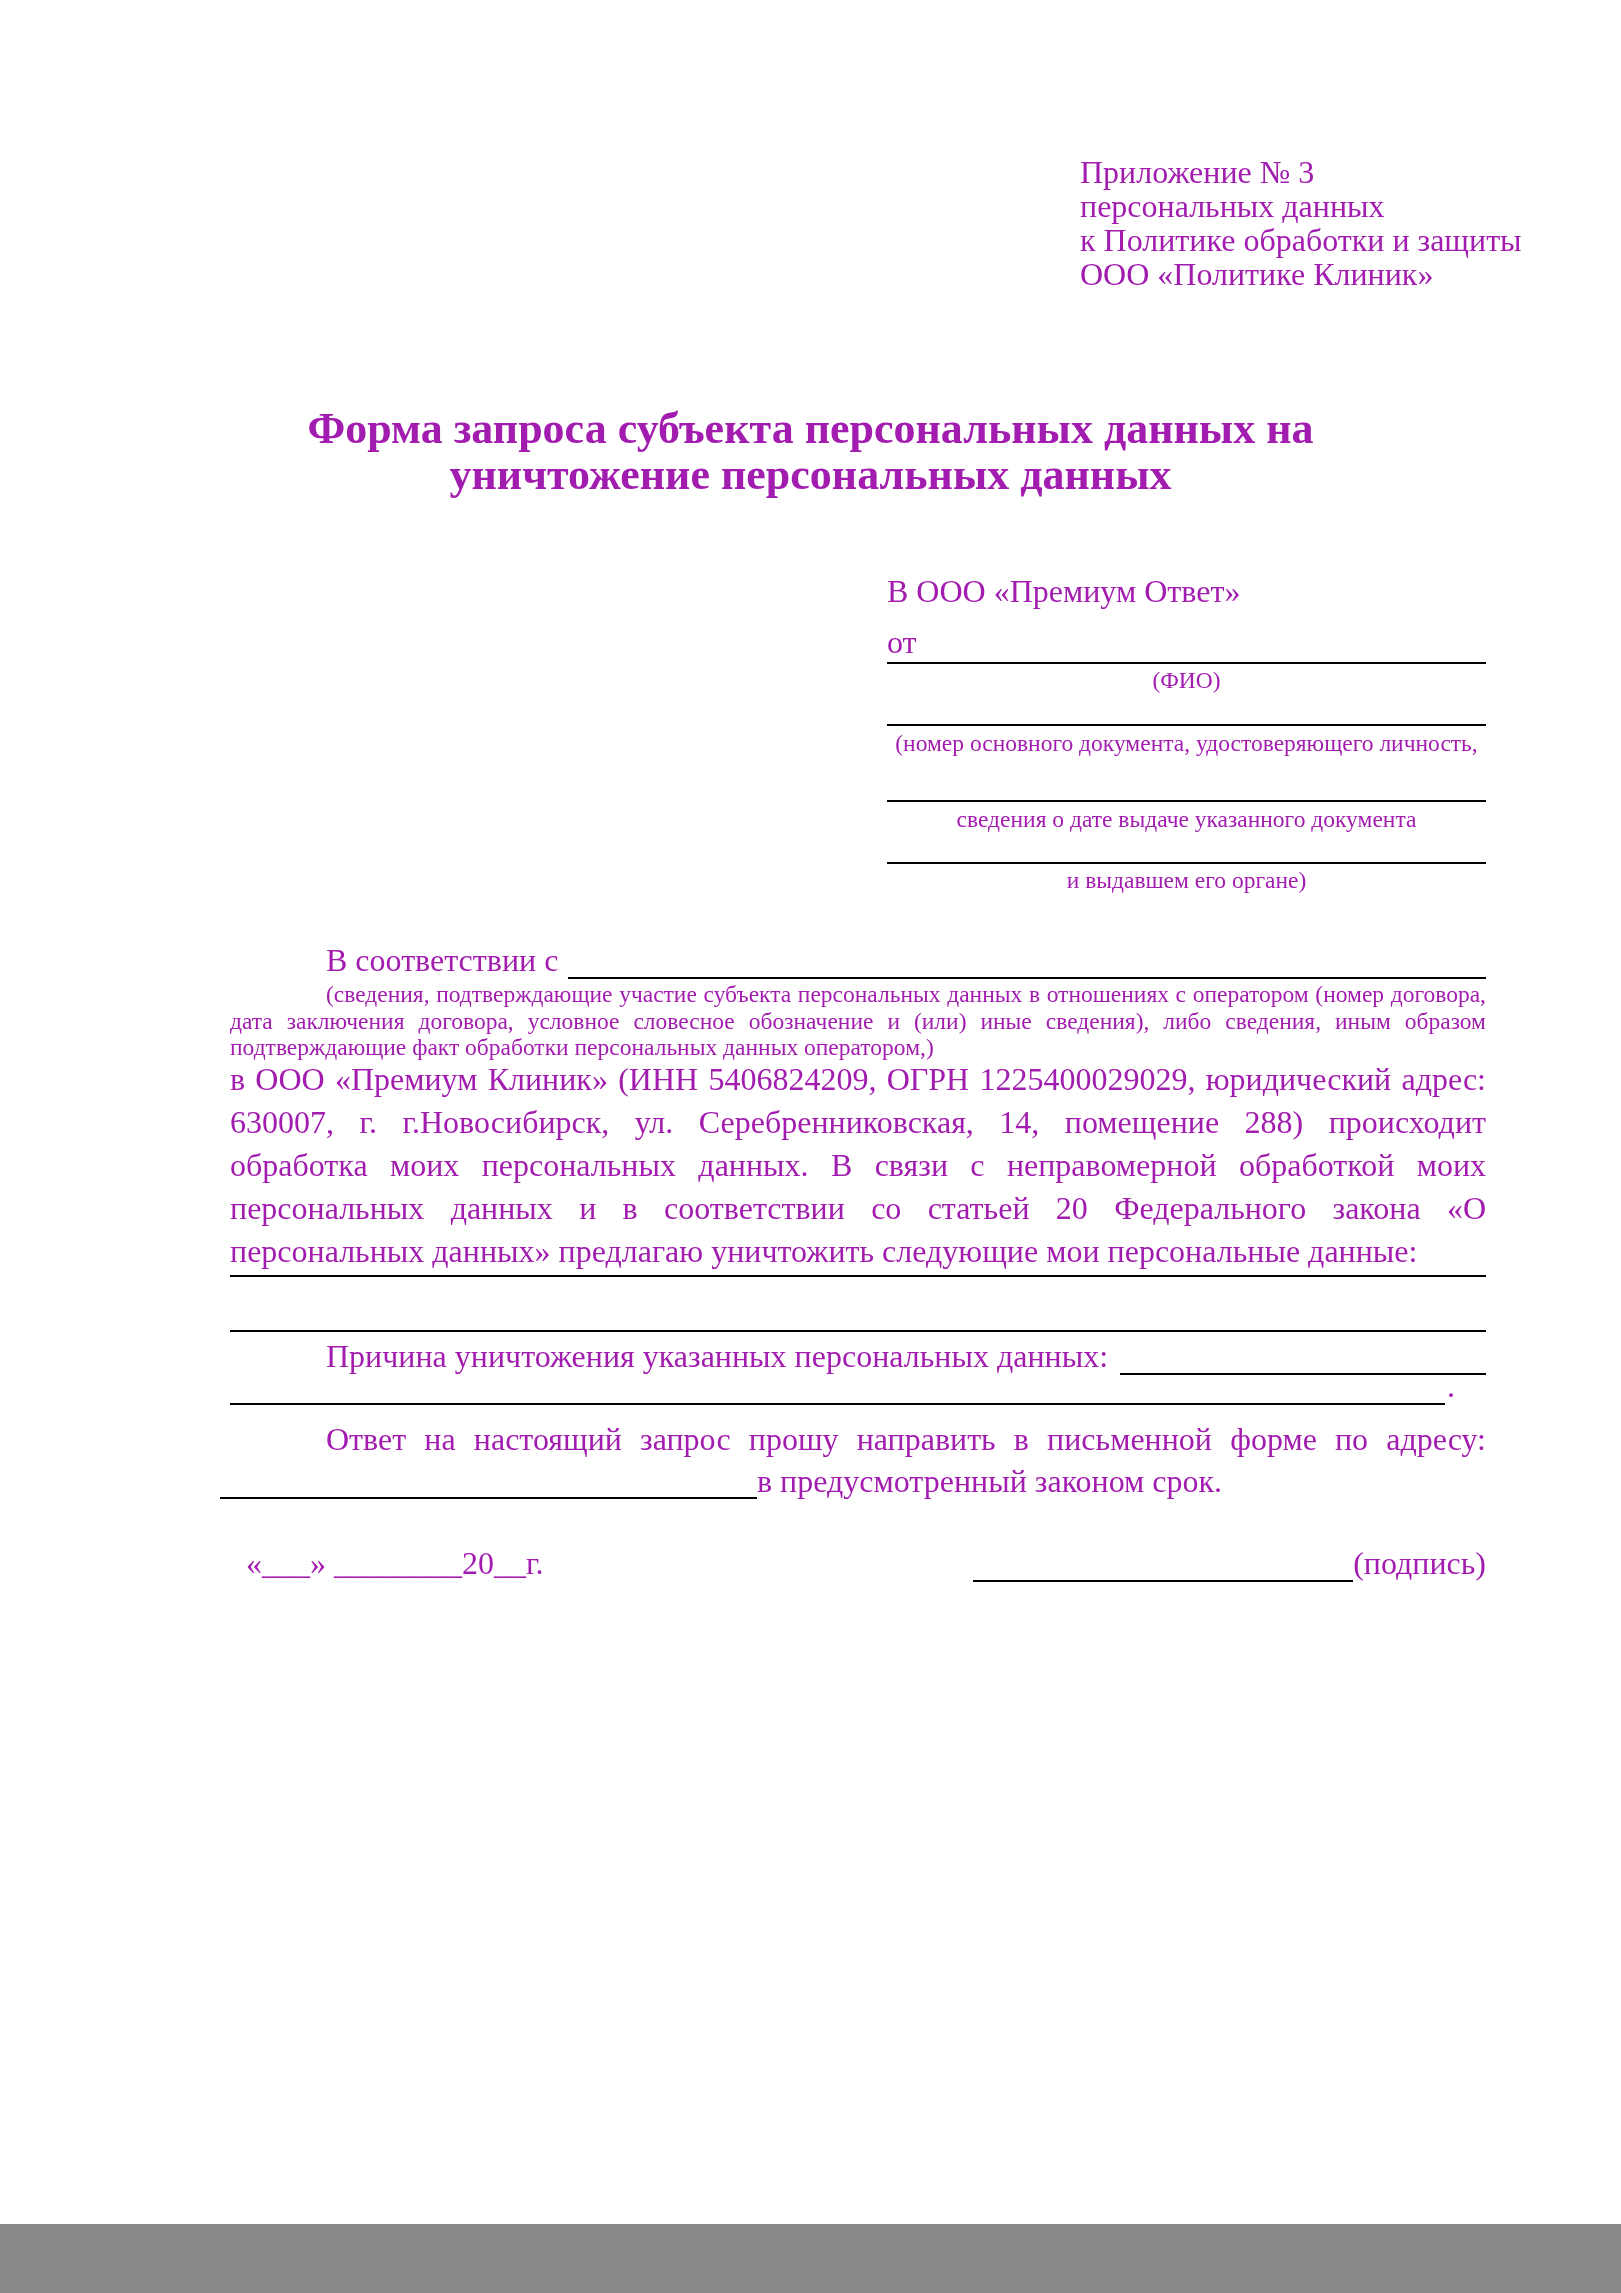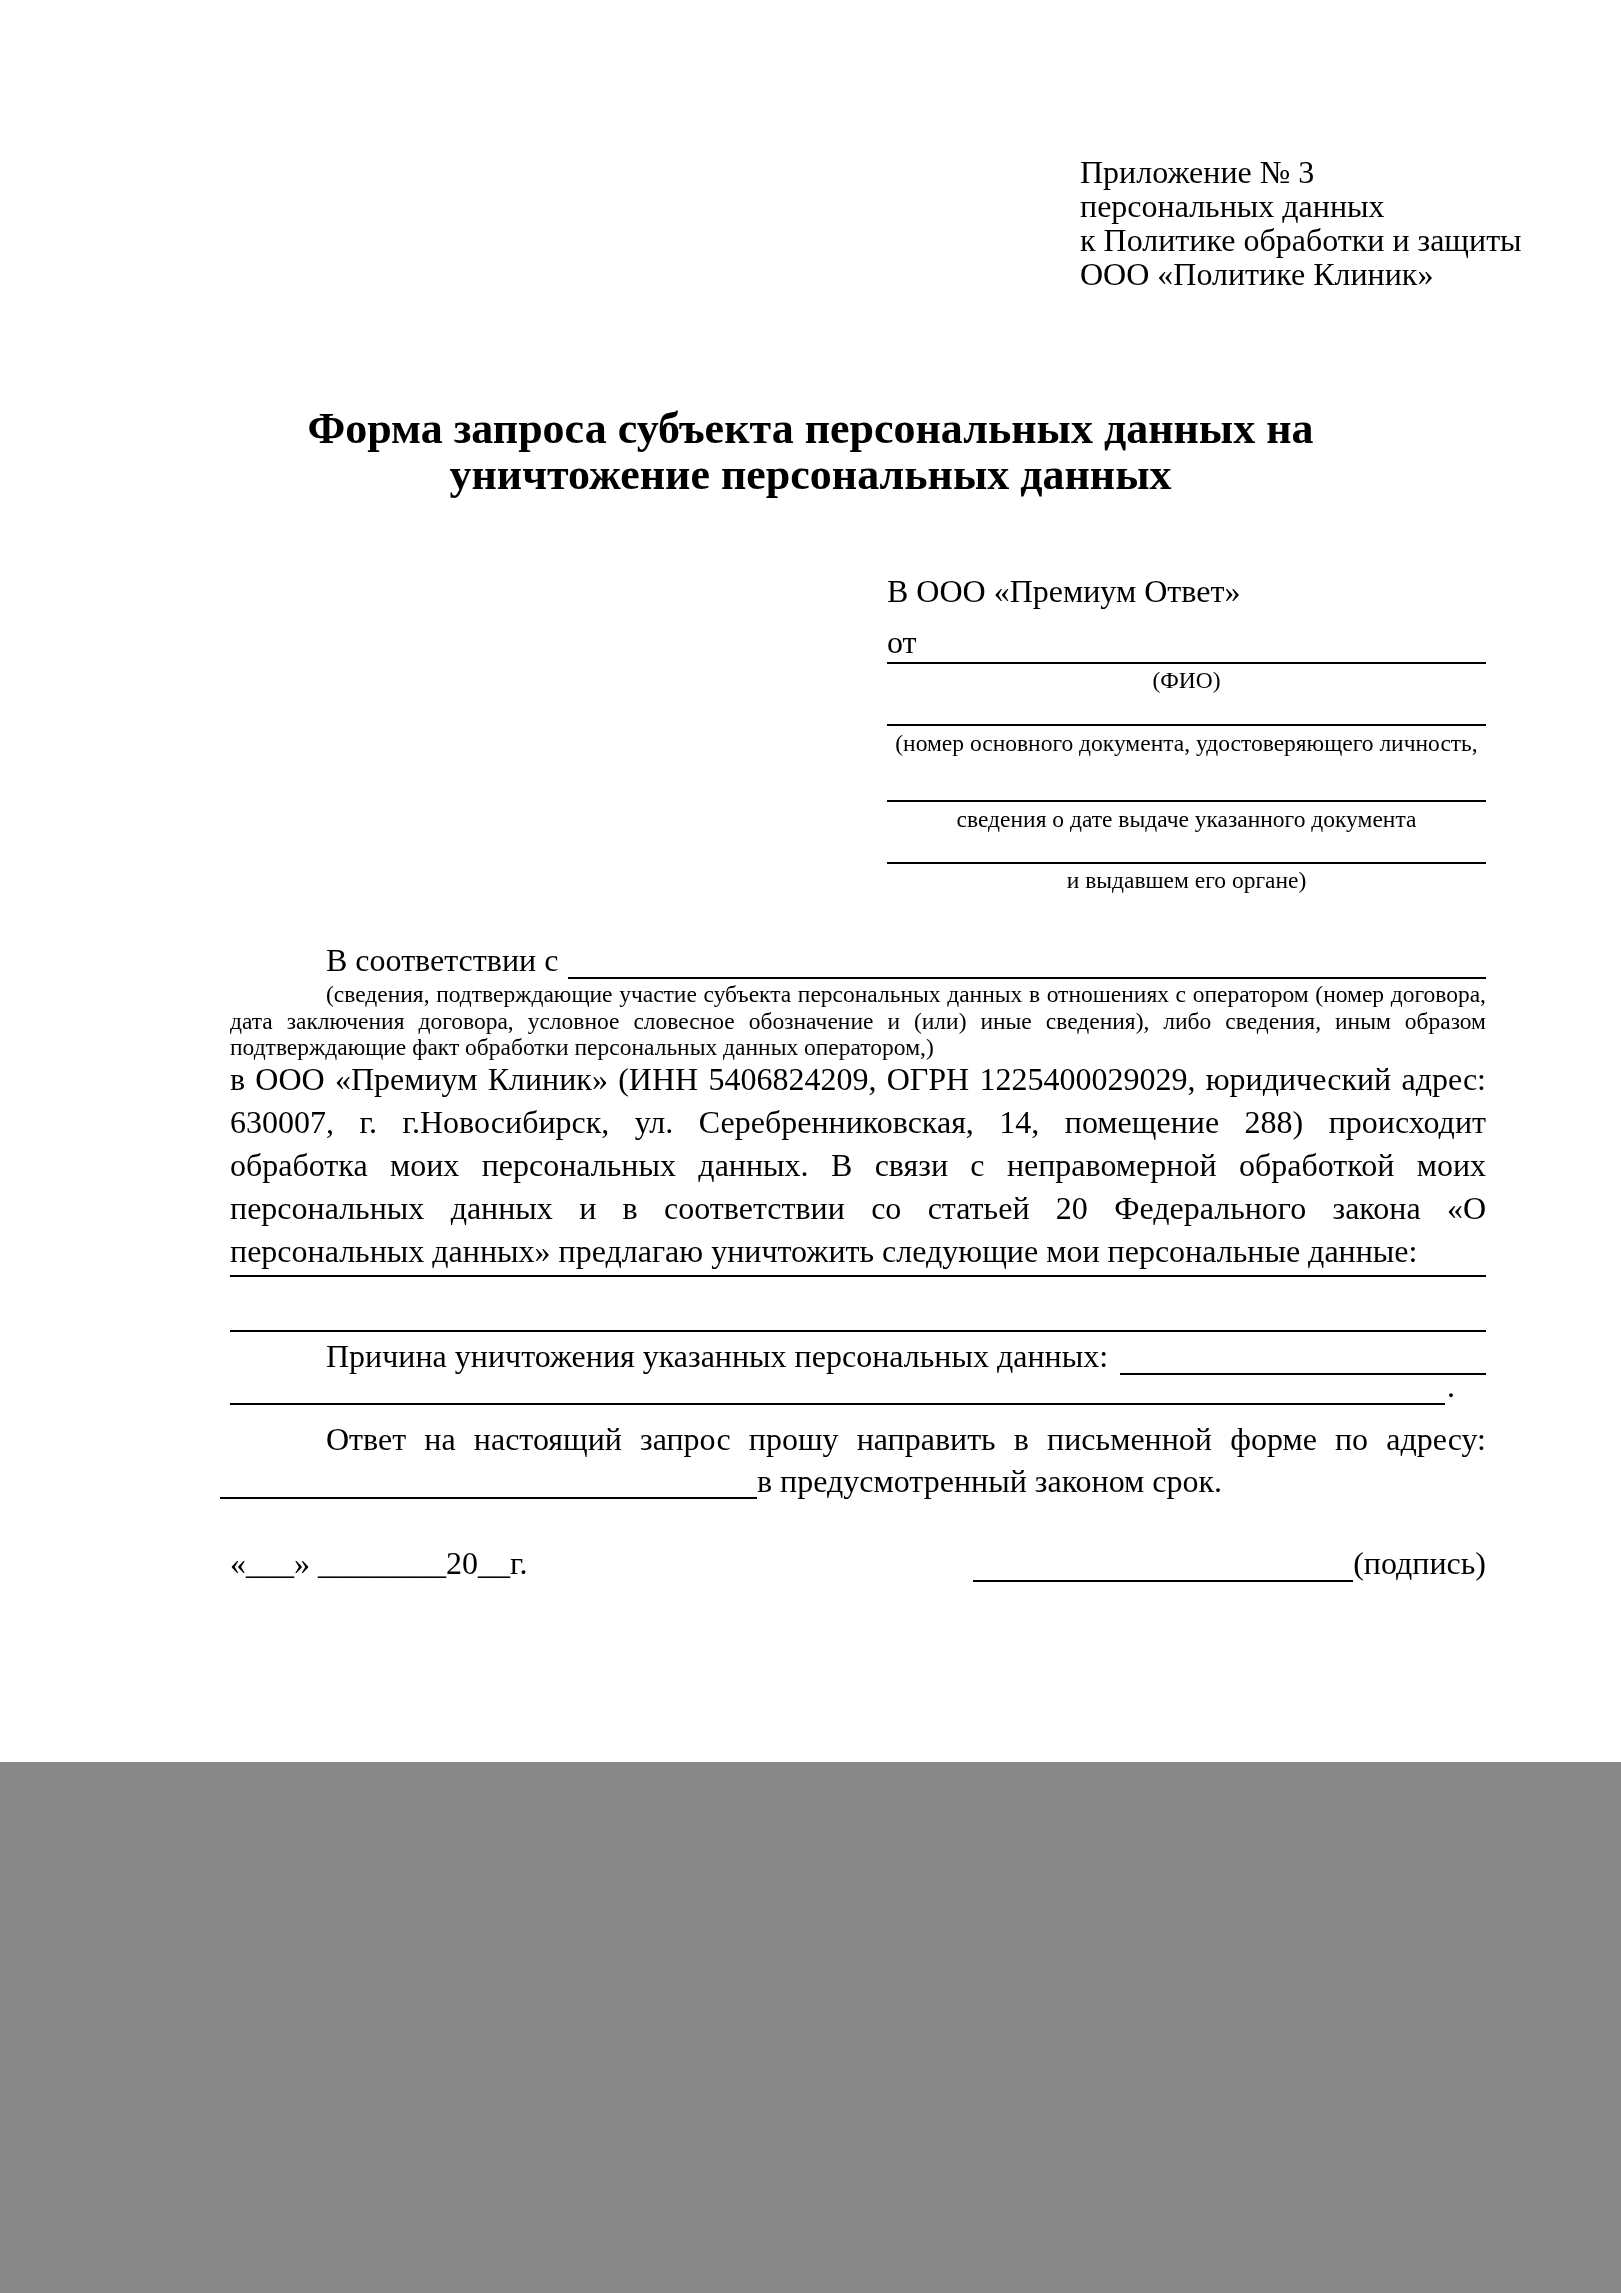--- a/index.html
+++ b/index.html
@@ -3,23 +3,23 @@
 <meta charset="utf-8">
 <style>
   html, body {
     margin: 0;
     padding: 0;
     background: #888;
   }
   .page {
     position: relative;
     width: 1621px;
-    height: 1762px;
+    height: 2224px;
     background: #ffffff;
-    color: #000000;
+    color: #a21caf;
     font-family: "Liberation Serif", "DejaVu Serif", serif;
     font-size: 32px;
     overflow: hidden;
   }
   .abs { position: absolute; }
 
   
   .header-note {
     left: 1080px; top: 155px;
     width: 461px;
@@ -156,21 +156,21 @@
   .response-cont-row .suffix { white-space: nowrap; }
 
   .footer-row {
     left: 230px; top: 1539px;
     width: 1256px;
     display: flex;
     justify-content: space-between;
     align-items: flex-end;
     height: 43px;
   }
-  .date-field { white-space: nowrap; }
+  .date-field { white-space: nowrap; margin-left: 16px; }
   .signature-group { display: flex; align-items: flex-end; }
   .signature-rule {
     display: inline-block;
     width: 380px;
     border-bottom: 2.9px solid #000;
     height: 33px;
   }
   .signature-caption { white-space: nowrap; }
 </style>
 </head>

